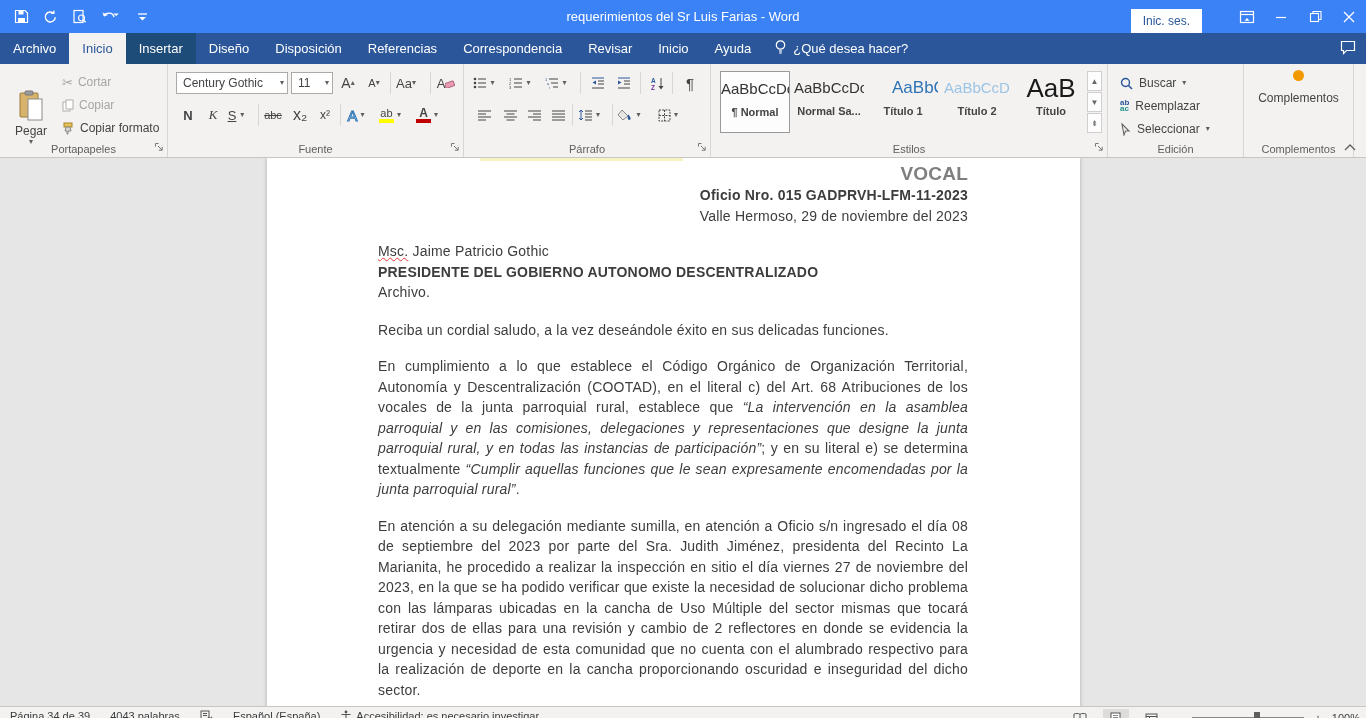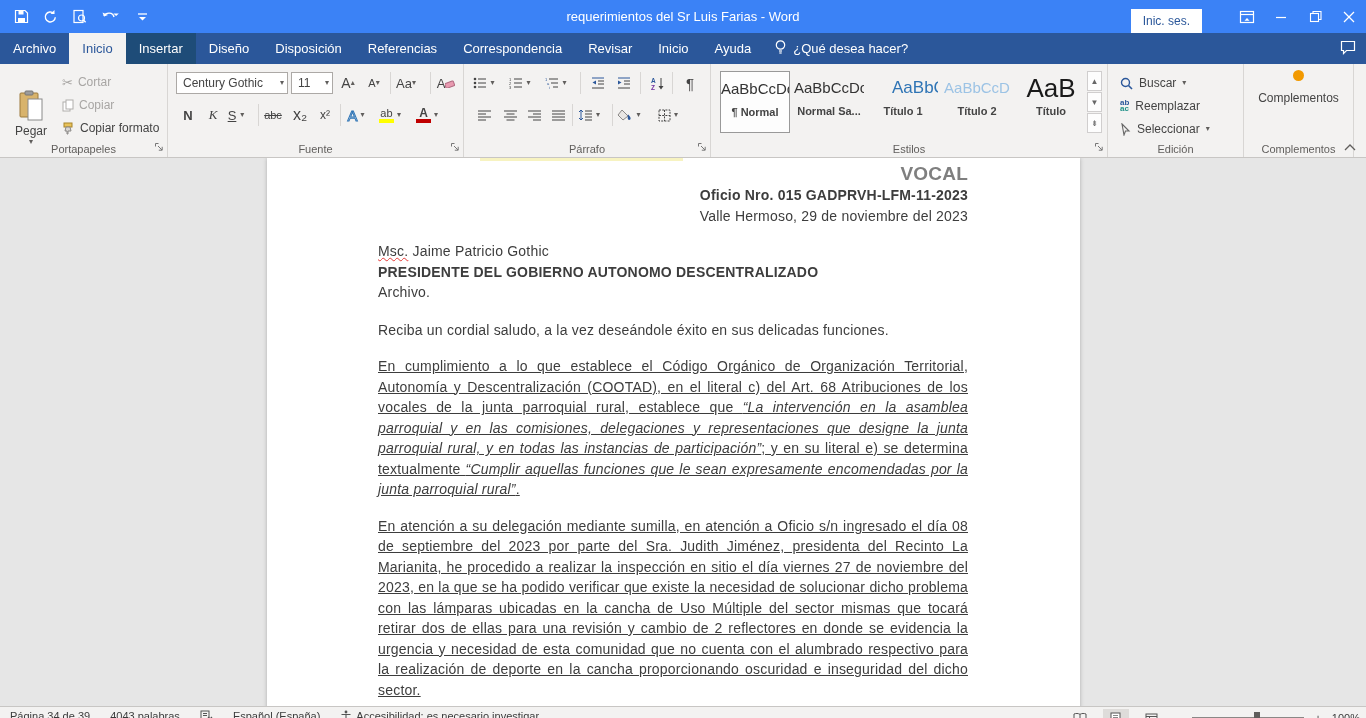--- a/index.html
+++ b/index.html
@@ -61,21 +61,21 @@
 
   
   .docarea { position:absolute; top:158px; left:0; width:1366px; height:548px; background:#e6e6e6; overflow:hidden; }
   .page { position:absolute; left:267px; top:0px; width:813px; height:560px; background:#fff; box-shadow:0 0 4px rgba(0,0,0,.25); }
   .hl-sliver { position:absolute; left:213px; top:0; width:203px; height:3px; background:#f7f3c1; }
   .doc-content { position:absolute; left:111px; right:112px; top:4px; color:#3d3d3d; font-size:14px; line-height:20.5px; letter-spacing:.2px; }
   .doc-block { min-height:20.5px; }
   .doc-block.vocal { font-size:19px; line-height:23px; font-weight:bold; }
   .doc-block.addr { line-height:18px; }
   .doc-block.gap { margin-top:16px; }
-  .doc-block.just { text-align:justify;text-decoration:underline; }
+  .doc-block.just { text-align:justify; }
   .squiggle { text-decoration:underline; text-decoration-style:wavy; text-decoration-color:#e53935; text-decoration-thickness:1px; }
 
   
   .statusbar { position:absolute; top:706px; left:0; width:1366px; height:24px; background:#f3f2f1; border-top:1px solid #c8c6c4; font-size:11px; color:#3b3b3b; display:flex; align-items:flex-start; }
   .sb-item { padding:3px 10px 0 10px; white-space:nowrap; display:flex; align-items:center; gap:4px; }
   .sb-right { position:absolute; right:6px; top:2px; display:flex; align-items:center; gap:10px; }
   .viewbtn { width:26px; height:18px; display:flex; align-items:center; justify-content:center; }
   .viewbtn.sel { background:#dedcda; }
   .zoomtrack { position:relative; width:112px; height:2px; background:#8a8886; }
   .zoomhandle { position:absolute; top:-5px; left:55%; width:6px; height:12px; background:#605e5c; }

